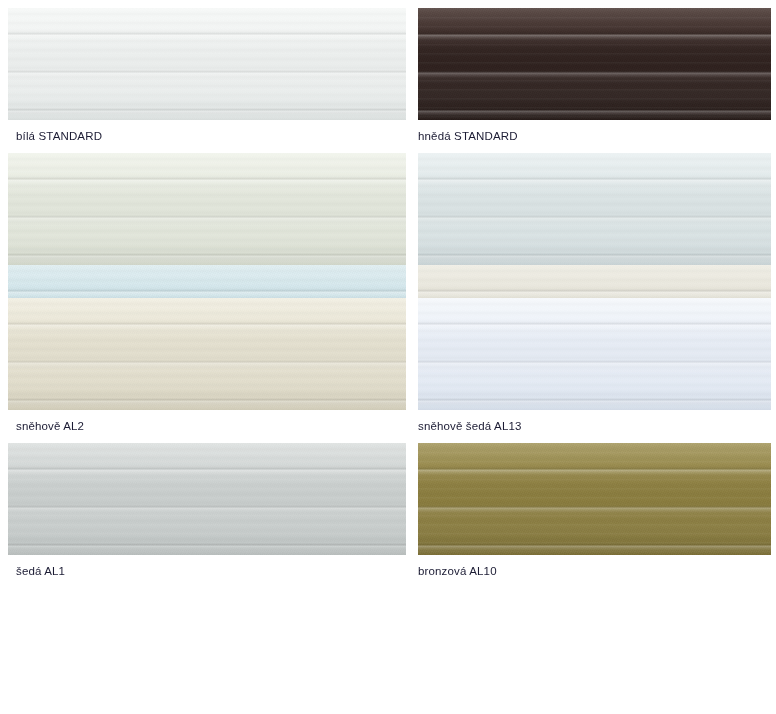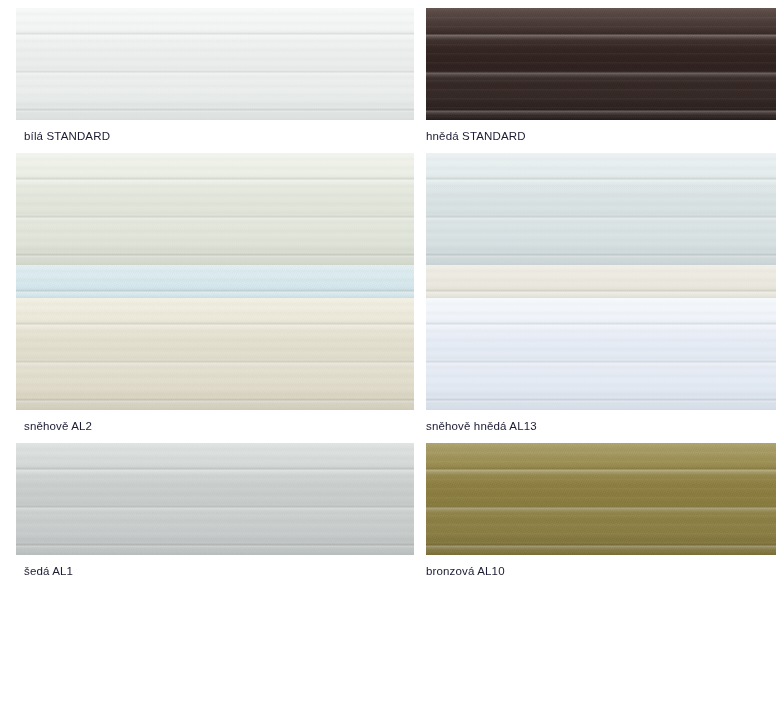--- a/index.html
+++ b/index.html
@@ -12,21 +12,21 @@
     width: 776px;
     height: 714px;
     font-family: "Liberation Sans", "DejaVu Sans", sans-serif;
     overflow: hidden;
   }
 
   .swatch-grid {
     position: relative;
     width: 776px;
     height: 714px;
-    padding: 8px 0 0 16px;
+    padding: 8px 0 0 8px;
     box-sizing: border-box;
     display: grid;
     grid-template-columns: 398px 12px 353px 13px;
     grid-auto-rows: 112px 33px;
     align-content: start;
   }
 
   .cell {
     position: relative;
     grid-column: span 1;
@@ -181,21 +181,21 @@
     <div class="cell right">
       <div class="sample" style="background: linear-gradient(rgb(245, 248, 252) 0%, rgb(232, 238, 247) 40%, rgb(232, 238, 247) 62%, rgb(219, 228, 240) 100%);">
         <div class="sheen"></div>
         <div class="slats"></div>
         <div class="streak"></div>
         <div class="grain" style="opacity: 0.03;"></div>
       </div>
     </div>
     <div class="label-band">
       <div class="label left">sněhově AL2</div>
-      <div class="label right">sněhově hnědá AL13</div>
+      <div class="label right">sněhově šedá AL13</div>
     </div>
     <div class="cell left">
       <div class="sample" style="background: linear-gradient(rgb(219, 223, 222) 0%, rgb(204, 209, 208) 40%, rgb(204, 209, 208) 62%, rgb(191, 197, 196) 100%);">
         <div class="sheen"></div>
         <div class="slats"></div>
         <div class="streak"></div>
         <div class="grain" style="opacity: 0.07;"></div>
       </div>
     </div>
     <div class="cell right">

